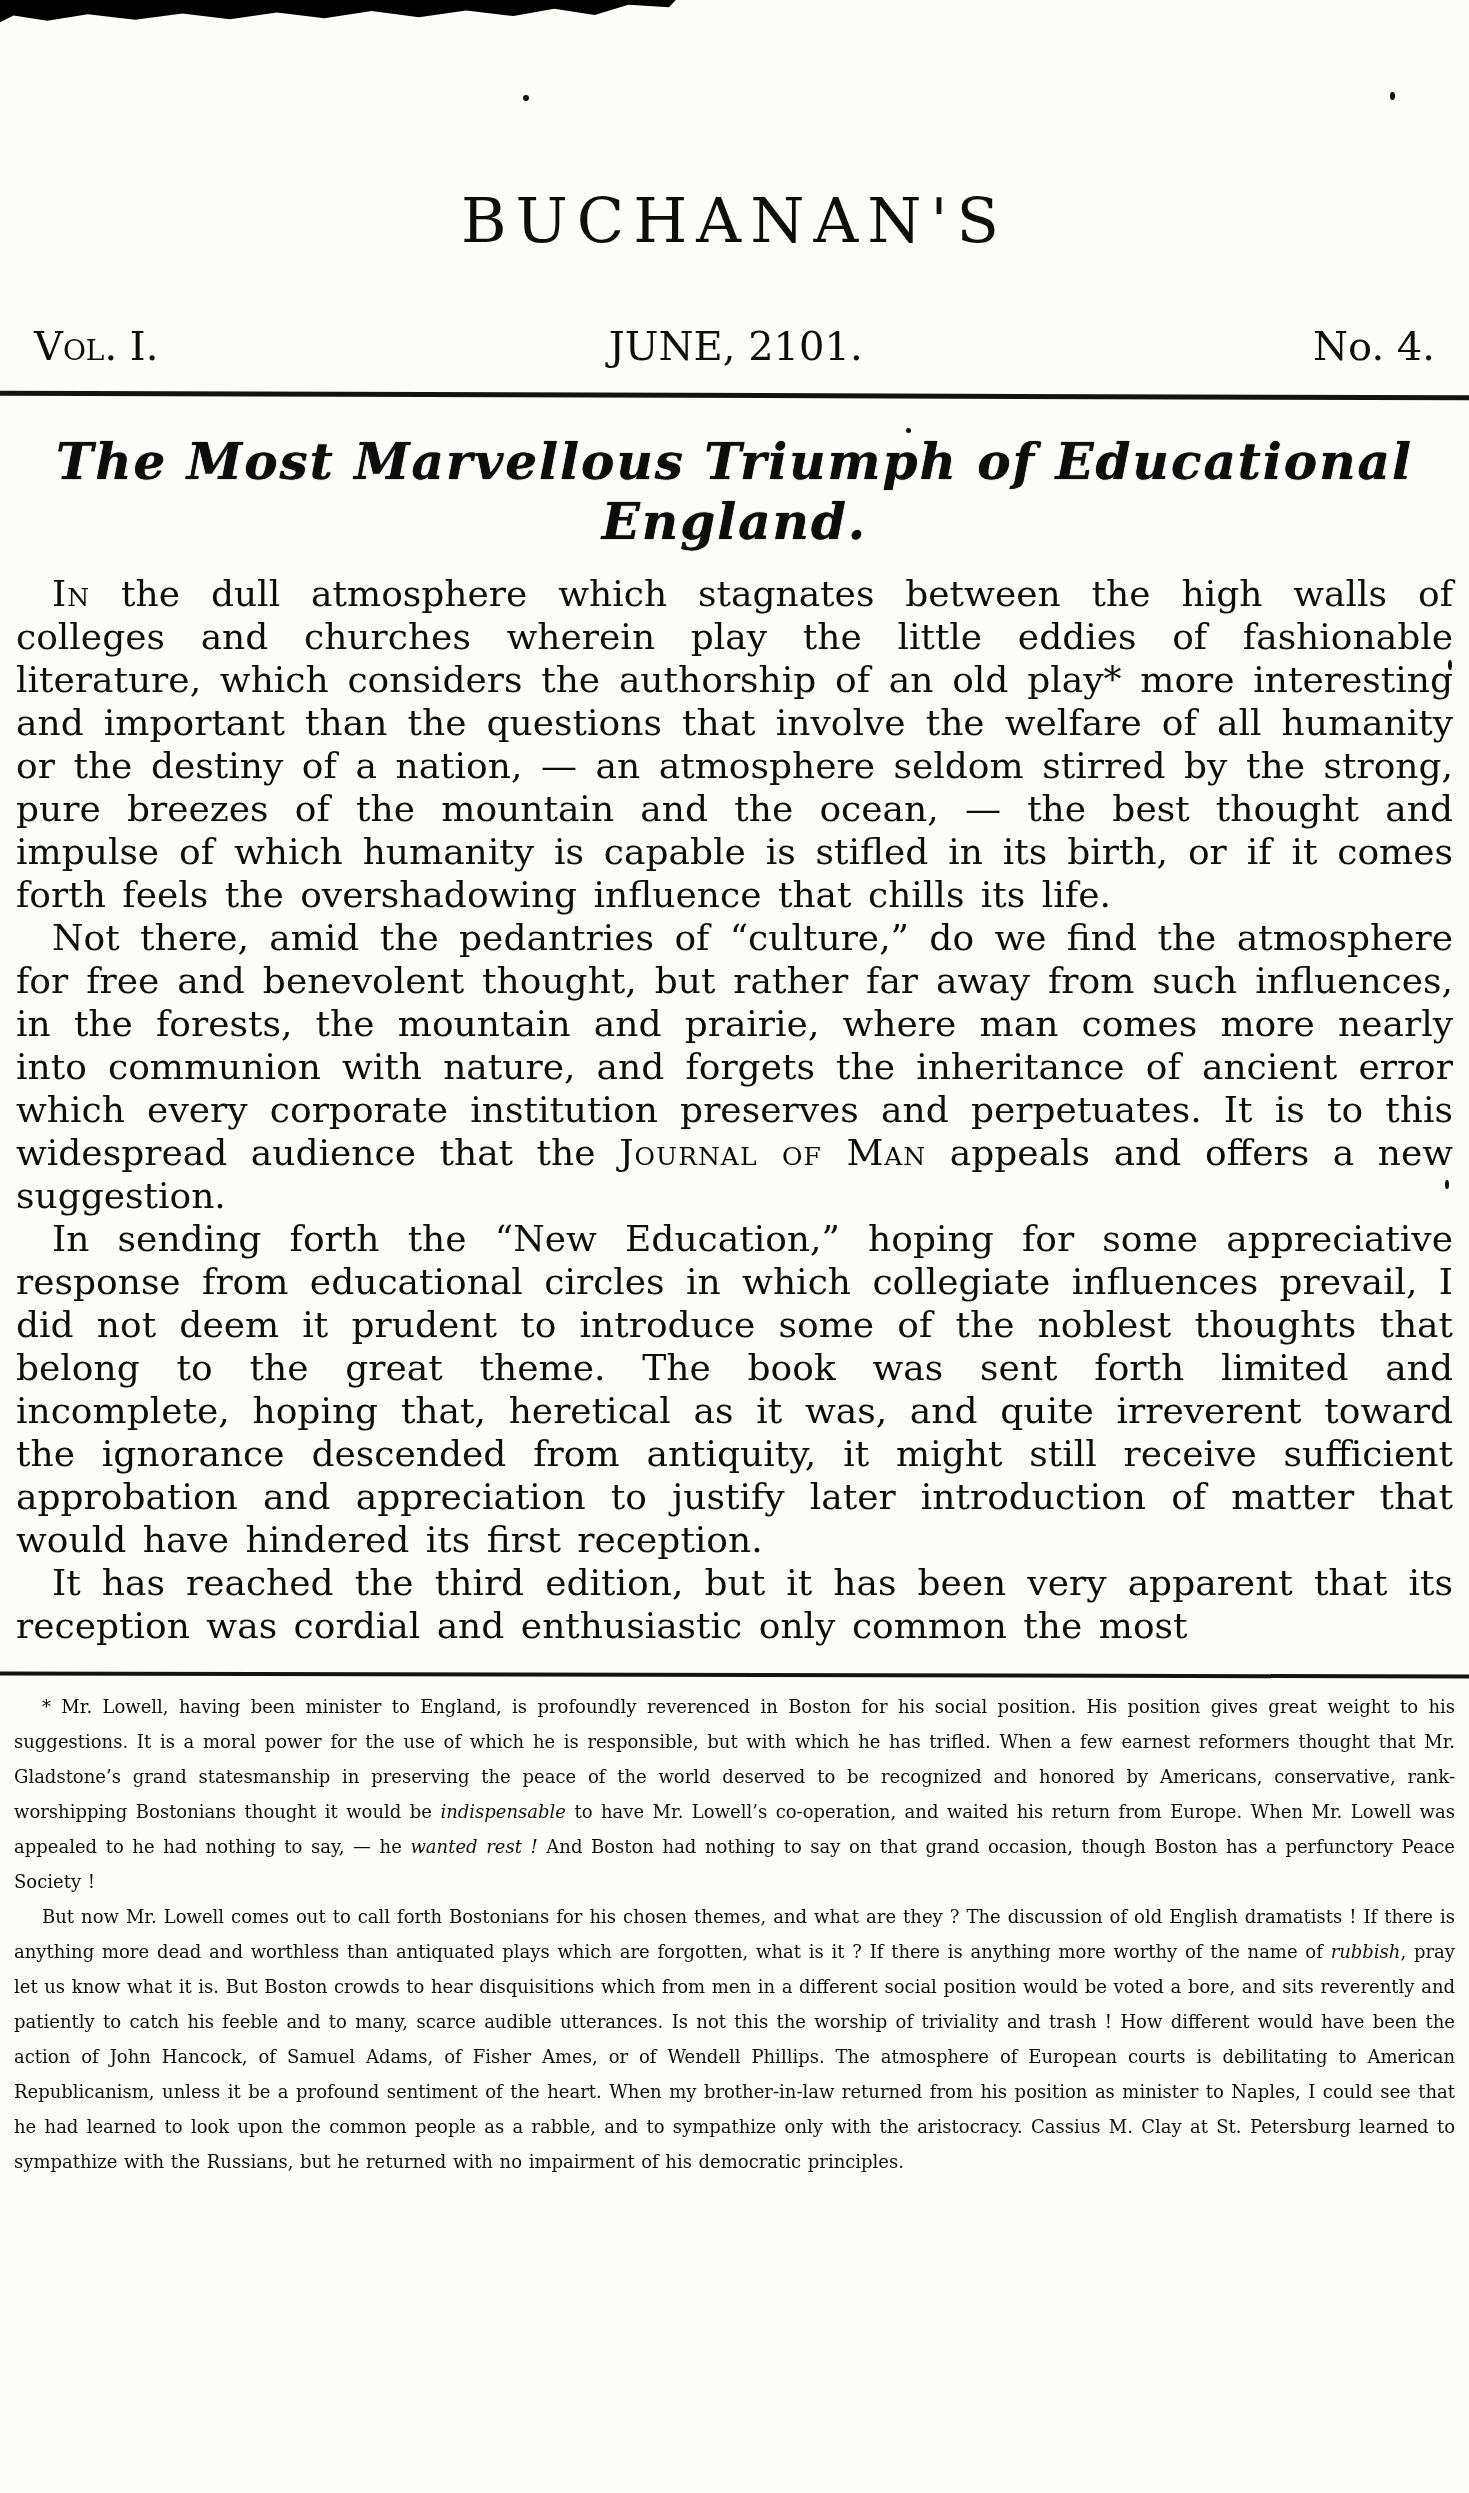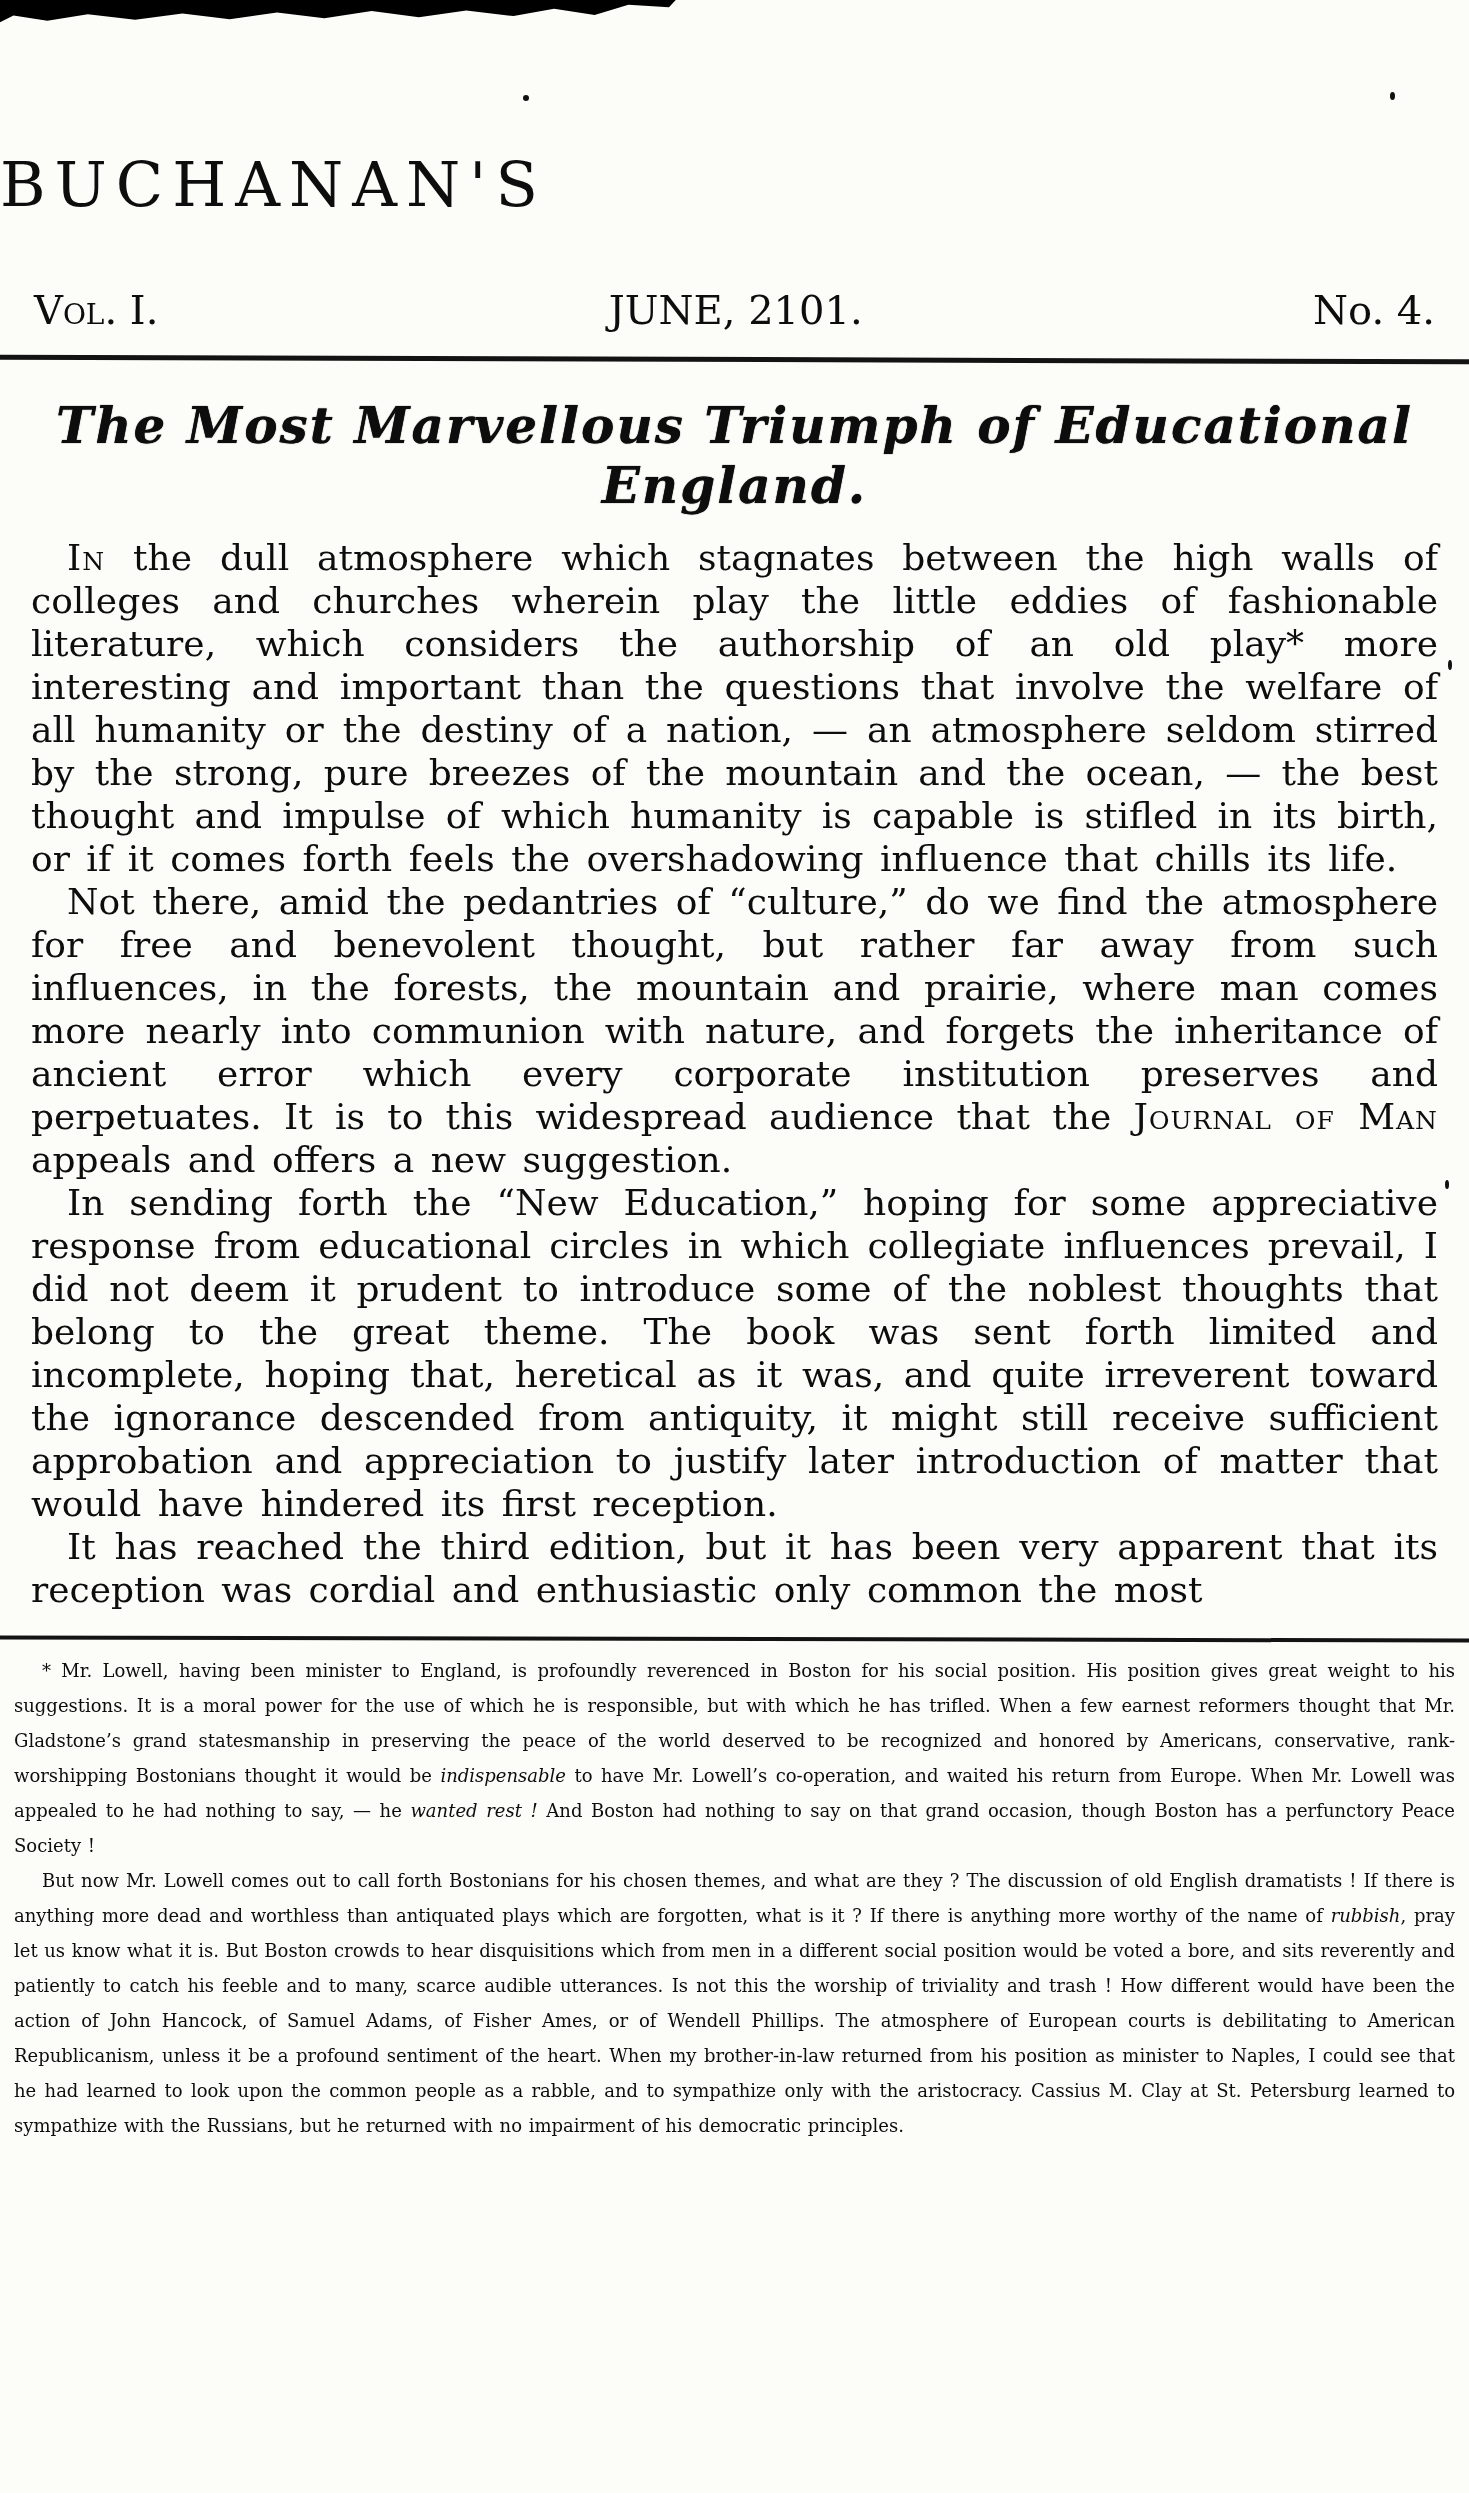--- a/index.html
+++ b/index.html
@@ -15,21 +15,21 @@
   
   .smudge {
     position: absolute; top: 0; left: 0;
     width: 46%; height: 26px; background: #000;
     clip-path: polygon(0 0, 100% 0, 99% 28%, 93% 18%, 88% 58%, 82% 34%, 76% 62%,
                        69% 40%, 62% 66%, 55% 42%, 48% 70%, 41% 48%, 34% 74%,
                        27% 52%, 20% 76%, 13% 55%, 7% 80%, 2% 60%, 0 86%);
   }
   .speck { position: absolute; background: #111; border-radius: 50%; }
 
-  .masthead { text-align: left; padding-top: 148px; }
+  .masthead { text-align: center; padding-top: 148px; margin-top: 36px; }
   .publisher-line {
     font-size: 62px; letter-spacing: 9px; white-space: nowrap;
   }
   .journal-title {
     font-size: 104px; letter-spacing: 7px; word-spacing: 42px;
     margin-top: 14px; white-space: nowrap;
   }
 
   .issue-row {
     display: flex; justify-content: space-between; align-items: baseline;
@@ -44,21 +44,21 @@
   .header-rule { margin-top: 24px; }
 
   .article-title {
     margin-top: 34px; text-align: center;
     font-size: 50px; line-height: 60px; font-weight: bold;
     letter-spacing: 2px;
     text-shadow: 0 0 1px #000;
     font-style: italic;
   }
 
-  .article-body { margin-top: 20px; padding: 0 31px; }
+  .article-body { margin-top: 20px; padding: 0 16px; }
   .article-body p {
     margin: 0; font-size: 36px; line-height: 43px;
     text-align: justify; text-indent: 36px;
     word-spacing: 0.14em;
   }
 
   .footnote-rule { border-top: 4px solid #131313; margin-top: 26px; transform: rotate(0.12deg); }
 
   .footnote { margin-top: 12px; padding: 0 14px; }
   .footnote p {

